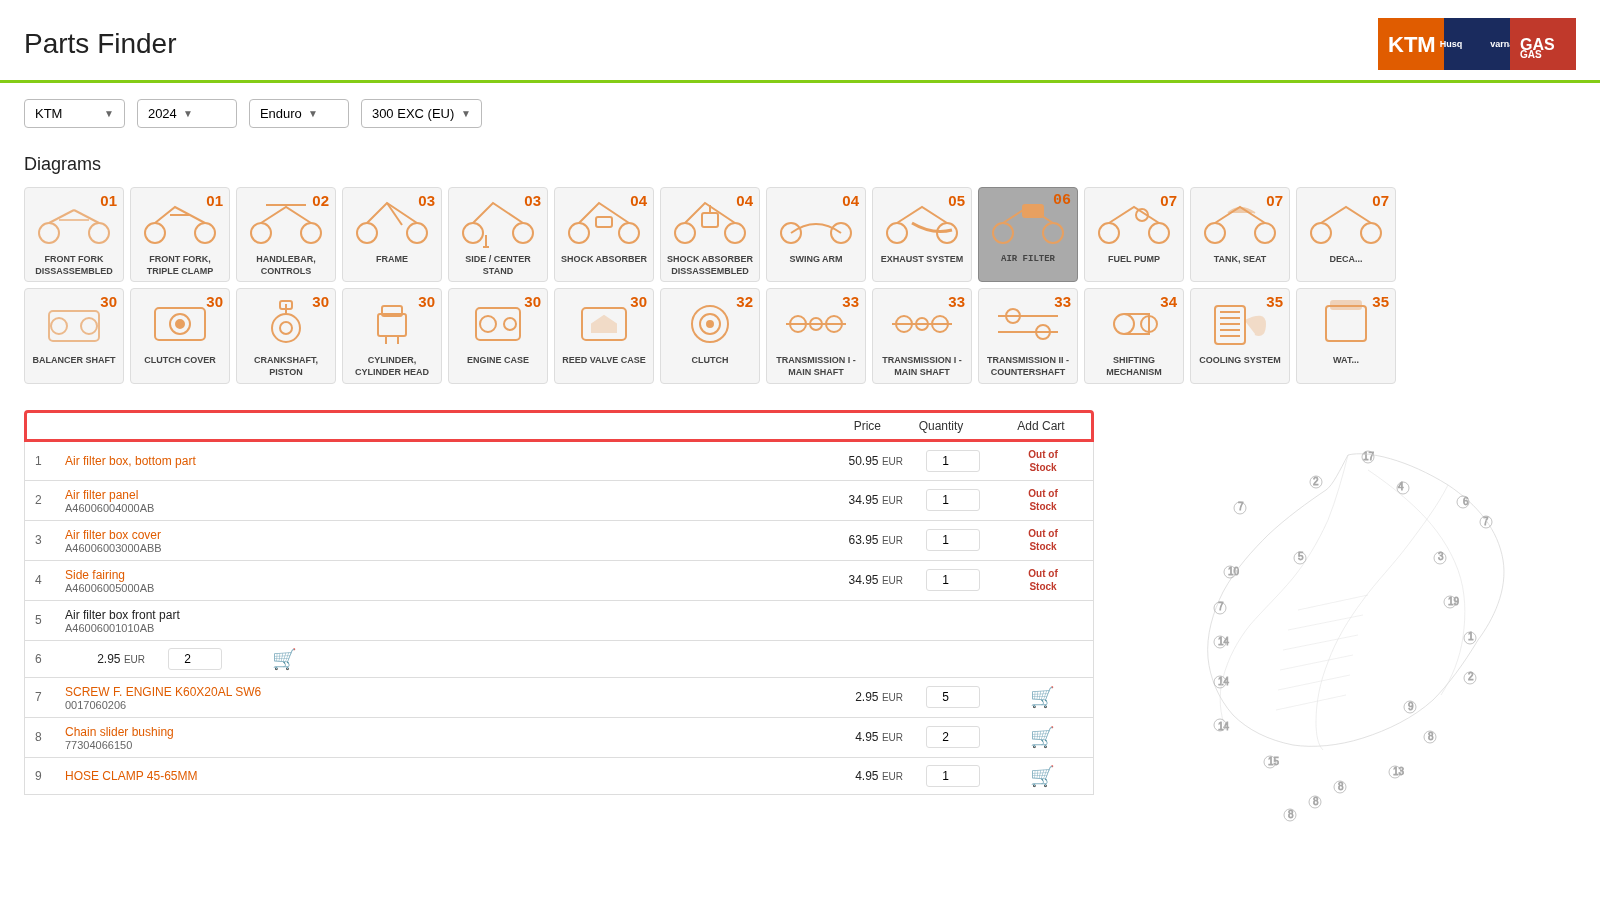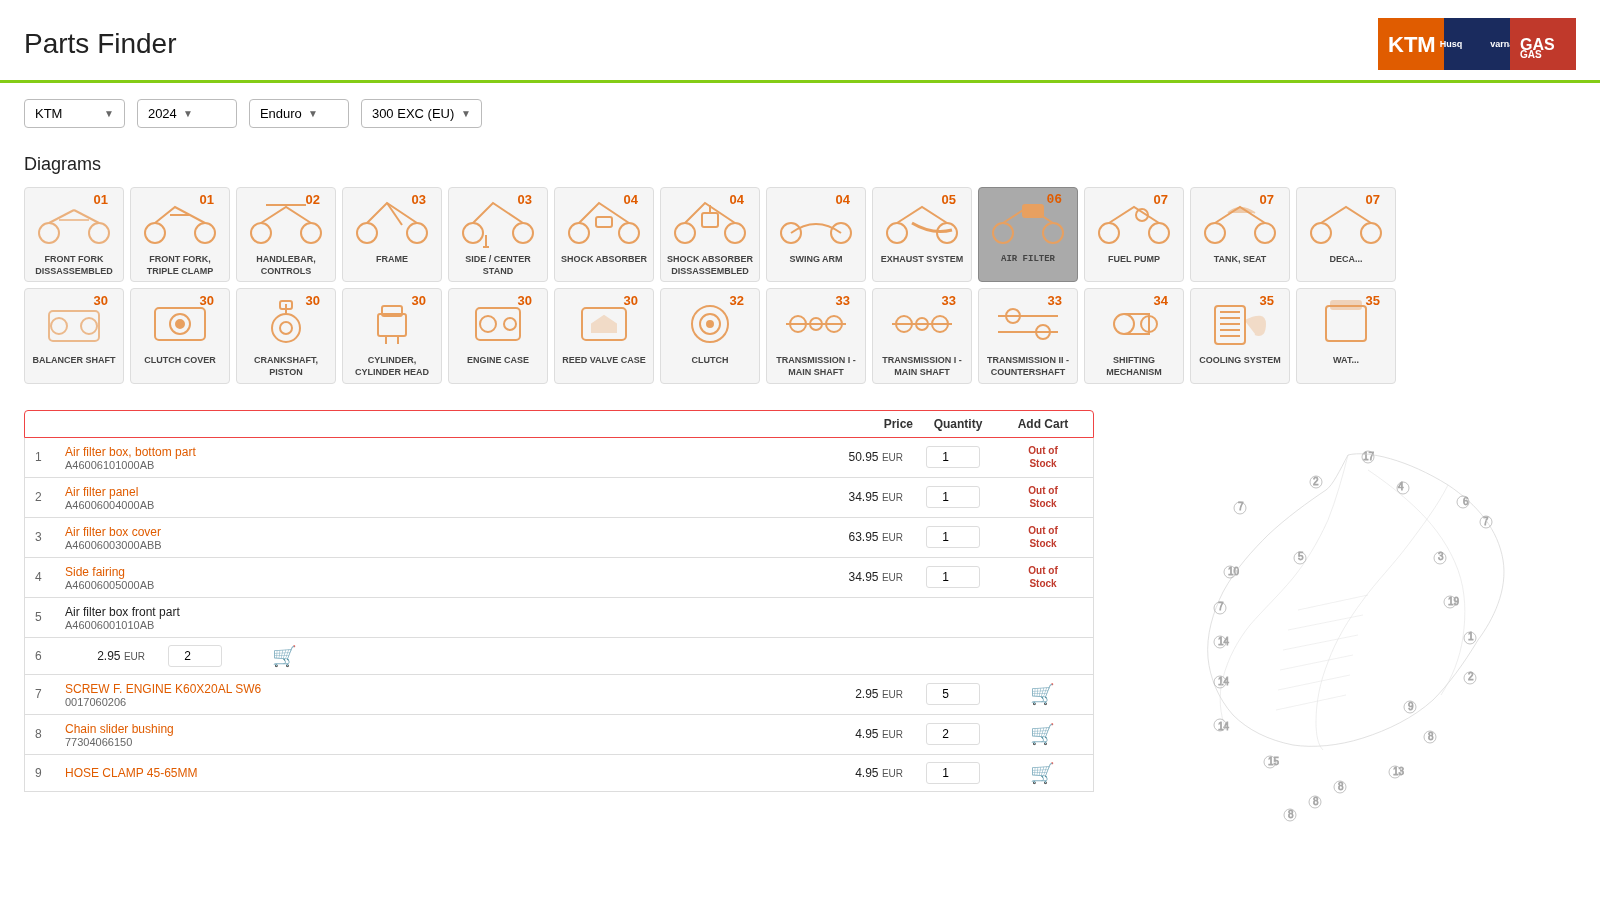--- a/index.html
+++ b/index.html
@@ -20,28 +20,28 @@
     .filter-select select { border: none; outline: none; background: transparent; font-size: 13px; cursor: pointer; appearance: none; }
     .chevron { color: #666; font-size: 10px; }
 
     
     .diagrams-section { padding: 10px 24px; }
     .diagrams-title { font-size: 18px; font-weight: 400; margin-bottom: 12px; }
     .diagrams-scroll { overflow-x: auto; }
     .diagrams-row { display: flex; gap: 6px; padding-bottom: 6px; }
     .diagram-card { flex: 0 0 100px; border: 1px solid #ddd; border-radius: 4px; background: #f5f5f5; padding: 4px; cursor: pointer; position: relative; min-width: 100px; }
     .diagram-card.active { background: #aaa; border-color: #888; font-family: Liberation Mono, monospace; }
-    .diagram-badge { position: absolute; top: 4px; right: 15px; color: #e05c00; font-size: 13px; font-weight: bold; }
+    .diagram-badge { position: absolute; top: 4px; right: 6px; color: #e05c00; font-size: 15px; font-weight: bold; }
     .diagram-img { width: 100%; height: 60px; display: flex; align-items: center; justify-content: center; }
     .diagram-label { font-size: 9px; text-align: center; color: #444; margin-top: 2px; line-height: 1.3; text-transform: uppercase; font-weight: 600; }
 
     
     .parts-section { display: flex; padding: 10px 24px; gap: 16px; }
     .parts-table-container { flex: 0 0 1070px; }
-    .parts-table-header { display: flex; justify-content: flex-end; padding: 6px 10px; background: #fff; border: 1px solid #ef4444; border-radius: 4px 4px 0 0; gap: 5px; font-size: 12px; font-weight: 700; color: #333; }
+    .parts-table-header { display: flex; justify-content: flex-end; padding: 6px 10px; background: #fff; border: 3px solid #ef4444; border-radius: 4px 4px 0 0; gap: 20px; font-size: 12px; font-weight: 400; color: #333; }
     .col-price { width: 80px; text-align: right; }
     .col-qty { width: 80px; text-align: center; }
     .col-cart { width: 80px; text-align: center; }
 
     .part-row { display: flex; align-items: center; border: 1px solid #ddd; border-top: none; padding: 6px 10px; gap: 10px; background: #fff; }
     .part-num { width: 20px; color: #666; font-size: 12px; flex-shrink: 0; }
     .part-info { flex: 1; }
     .part-name { color: #e05c00; text-decoration: none; font-size: 12px; font-weight: 400; }
     .part-sku { color: #666; font-size: 11px; }
     .part-price { width: 80px; text-align: right; font-size: 12px; flex-shrink: 0; }
@@ -512,21 +512,20 @@
       <span class="col-price">Price</span>
       <span class="col-qty">Quantity</span>
       <span class="col-cart">Add Cart</span>
     </div>
 
     <div id="parts-list">
         <div class="part-row">
     <span class="part-num">1</span>
     <div class="part-info">
       <a href="#" class="part-name">Air filter box, bottom part</a>
-      <div class="part-sku">A46006101000AB</div>
     </div>
     <div class="part-price col-price"><span>50.95</span> <span class="price-eur">EUR</span></div>
     <div class="part-qty col-qty"><input class="qty-input" type="number" value="1" min="1" style=""></div>
     <div class="part-cart col-cart">
             <div class="out-of-stock">Out of<br>Stock</div>
           </div>
   </div>
         <div class="part-row">
     <span class="part-num">2</span>
     <div class="part-info">

